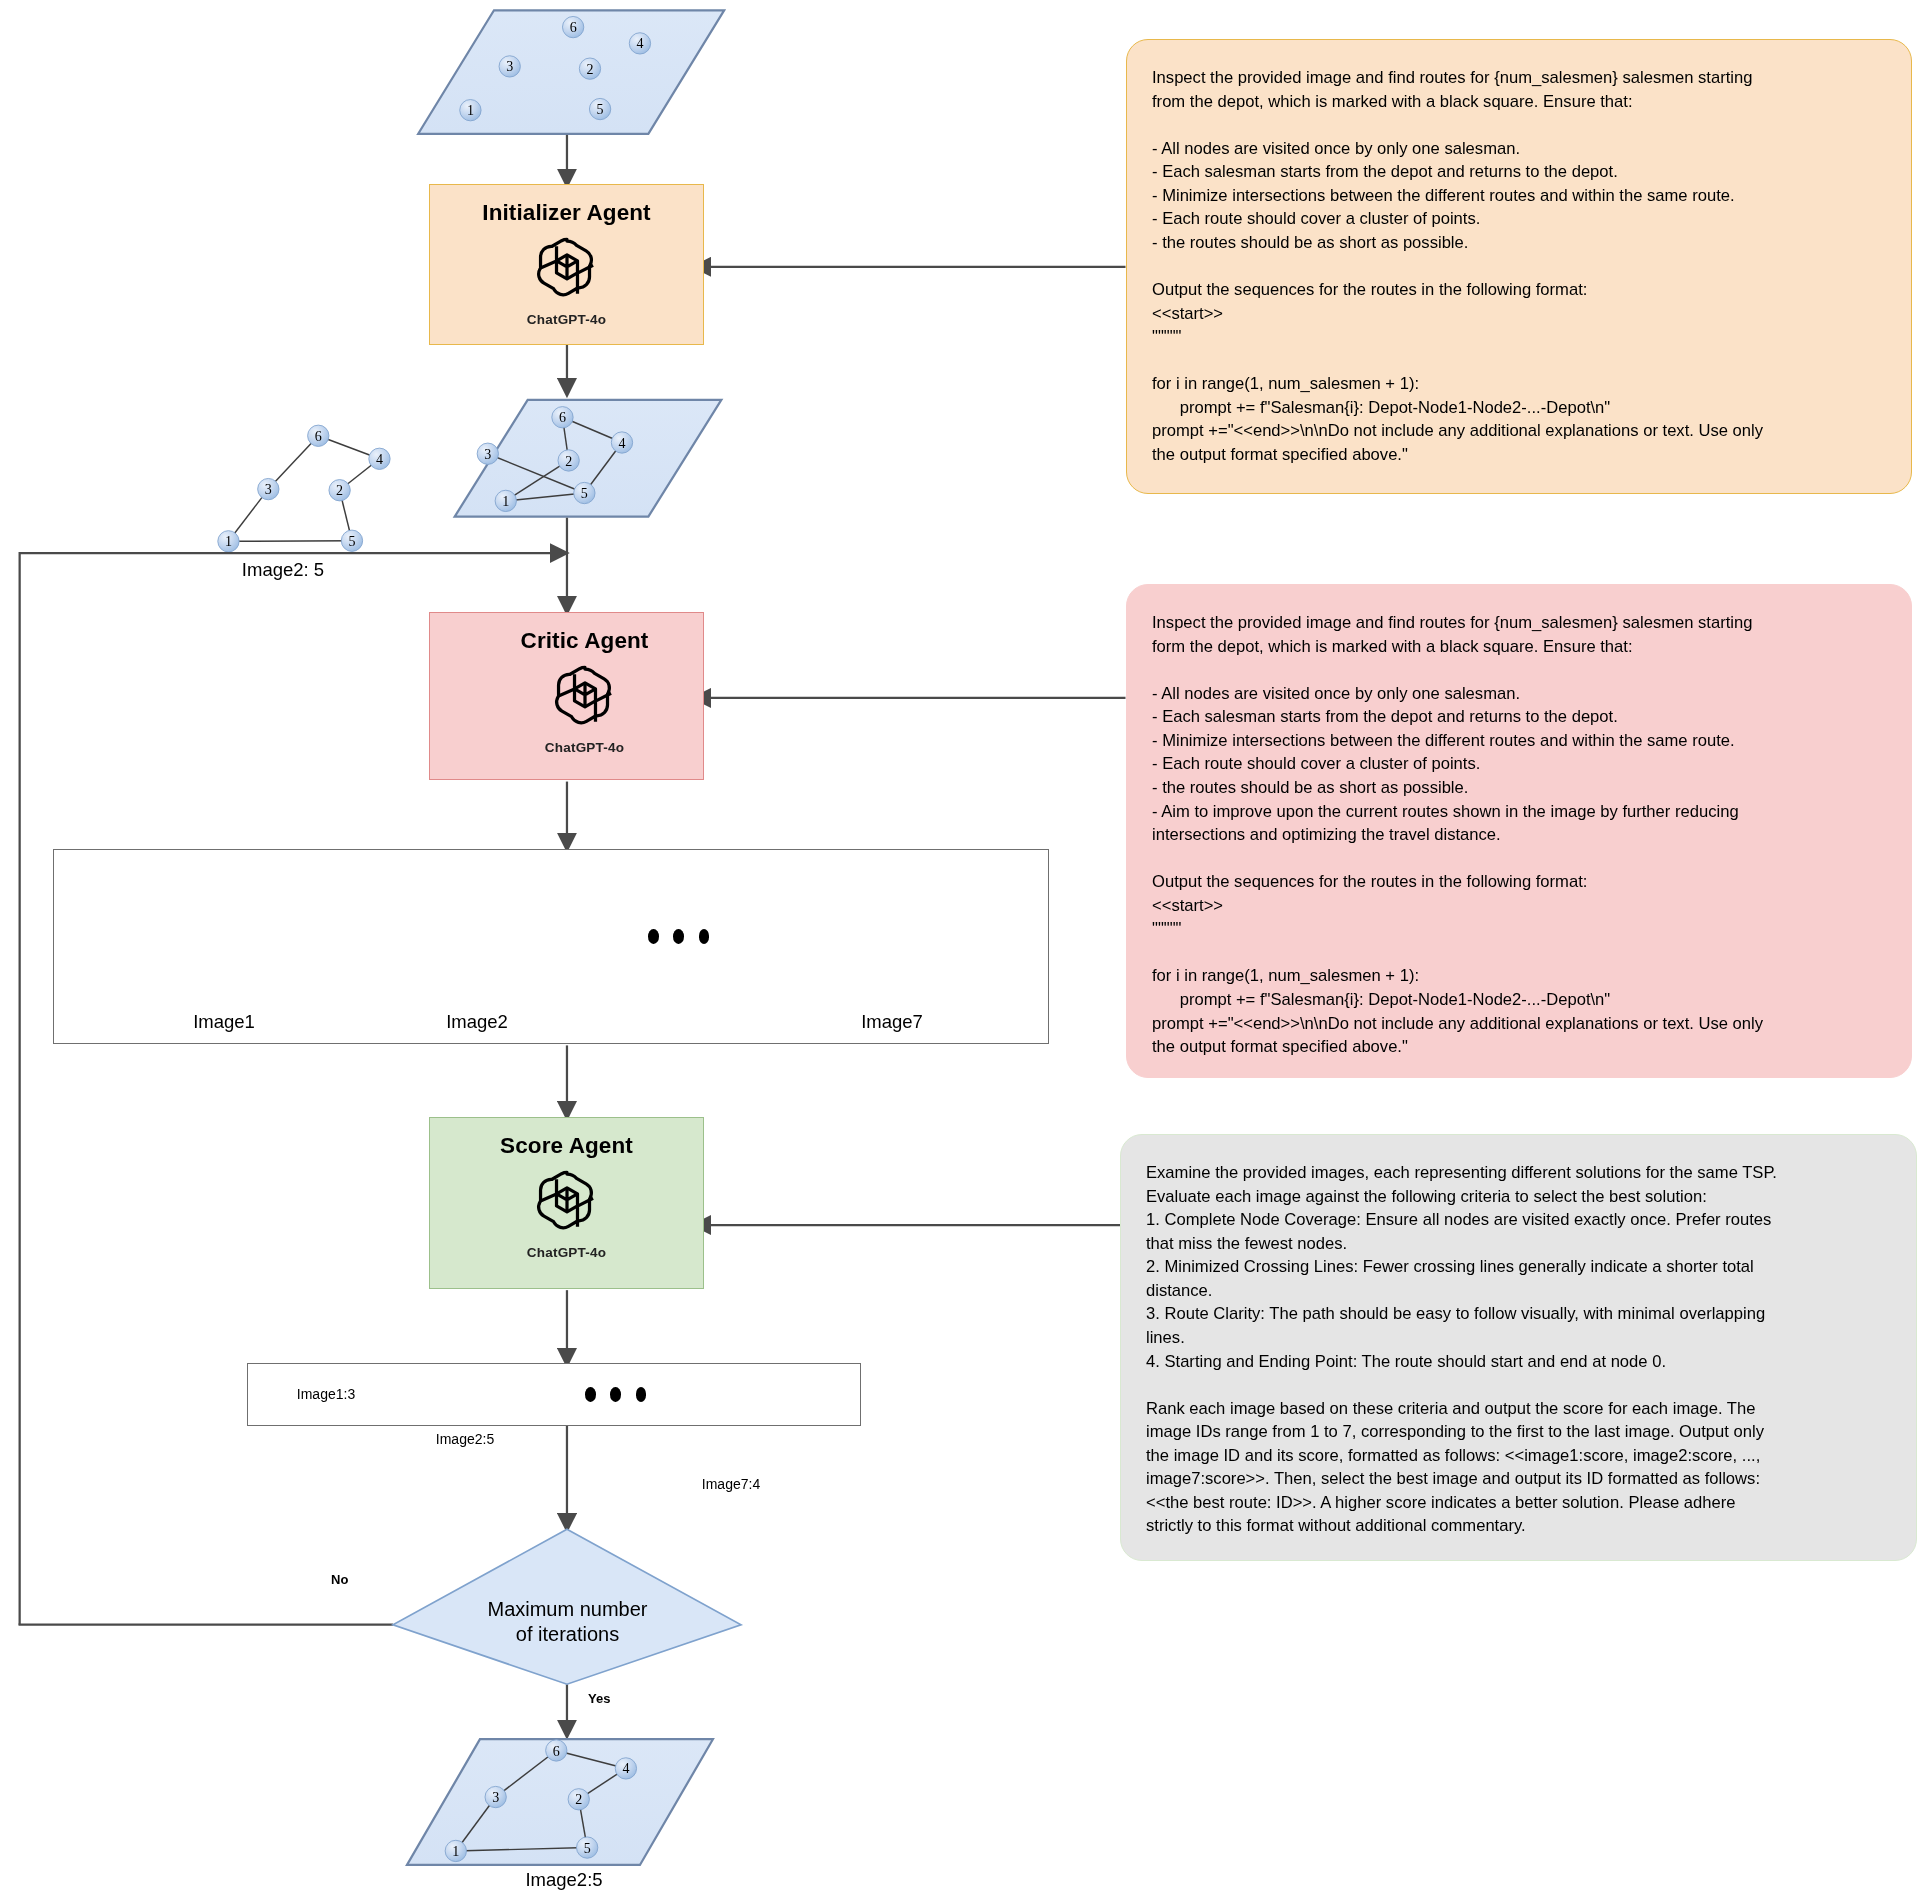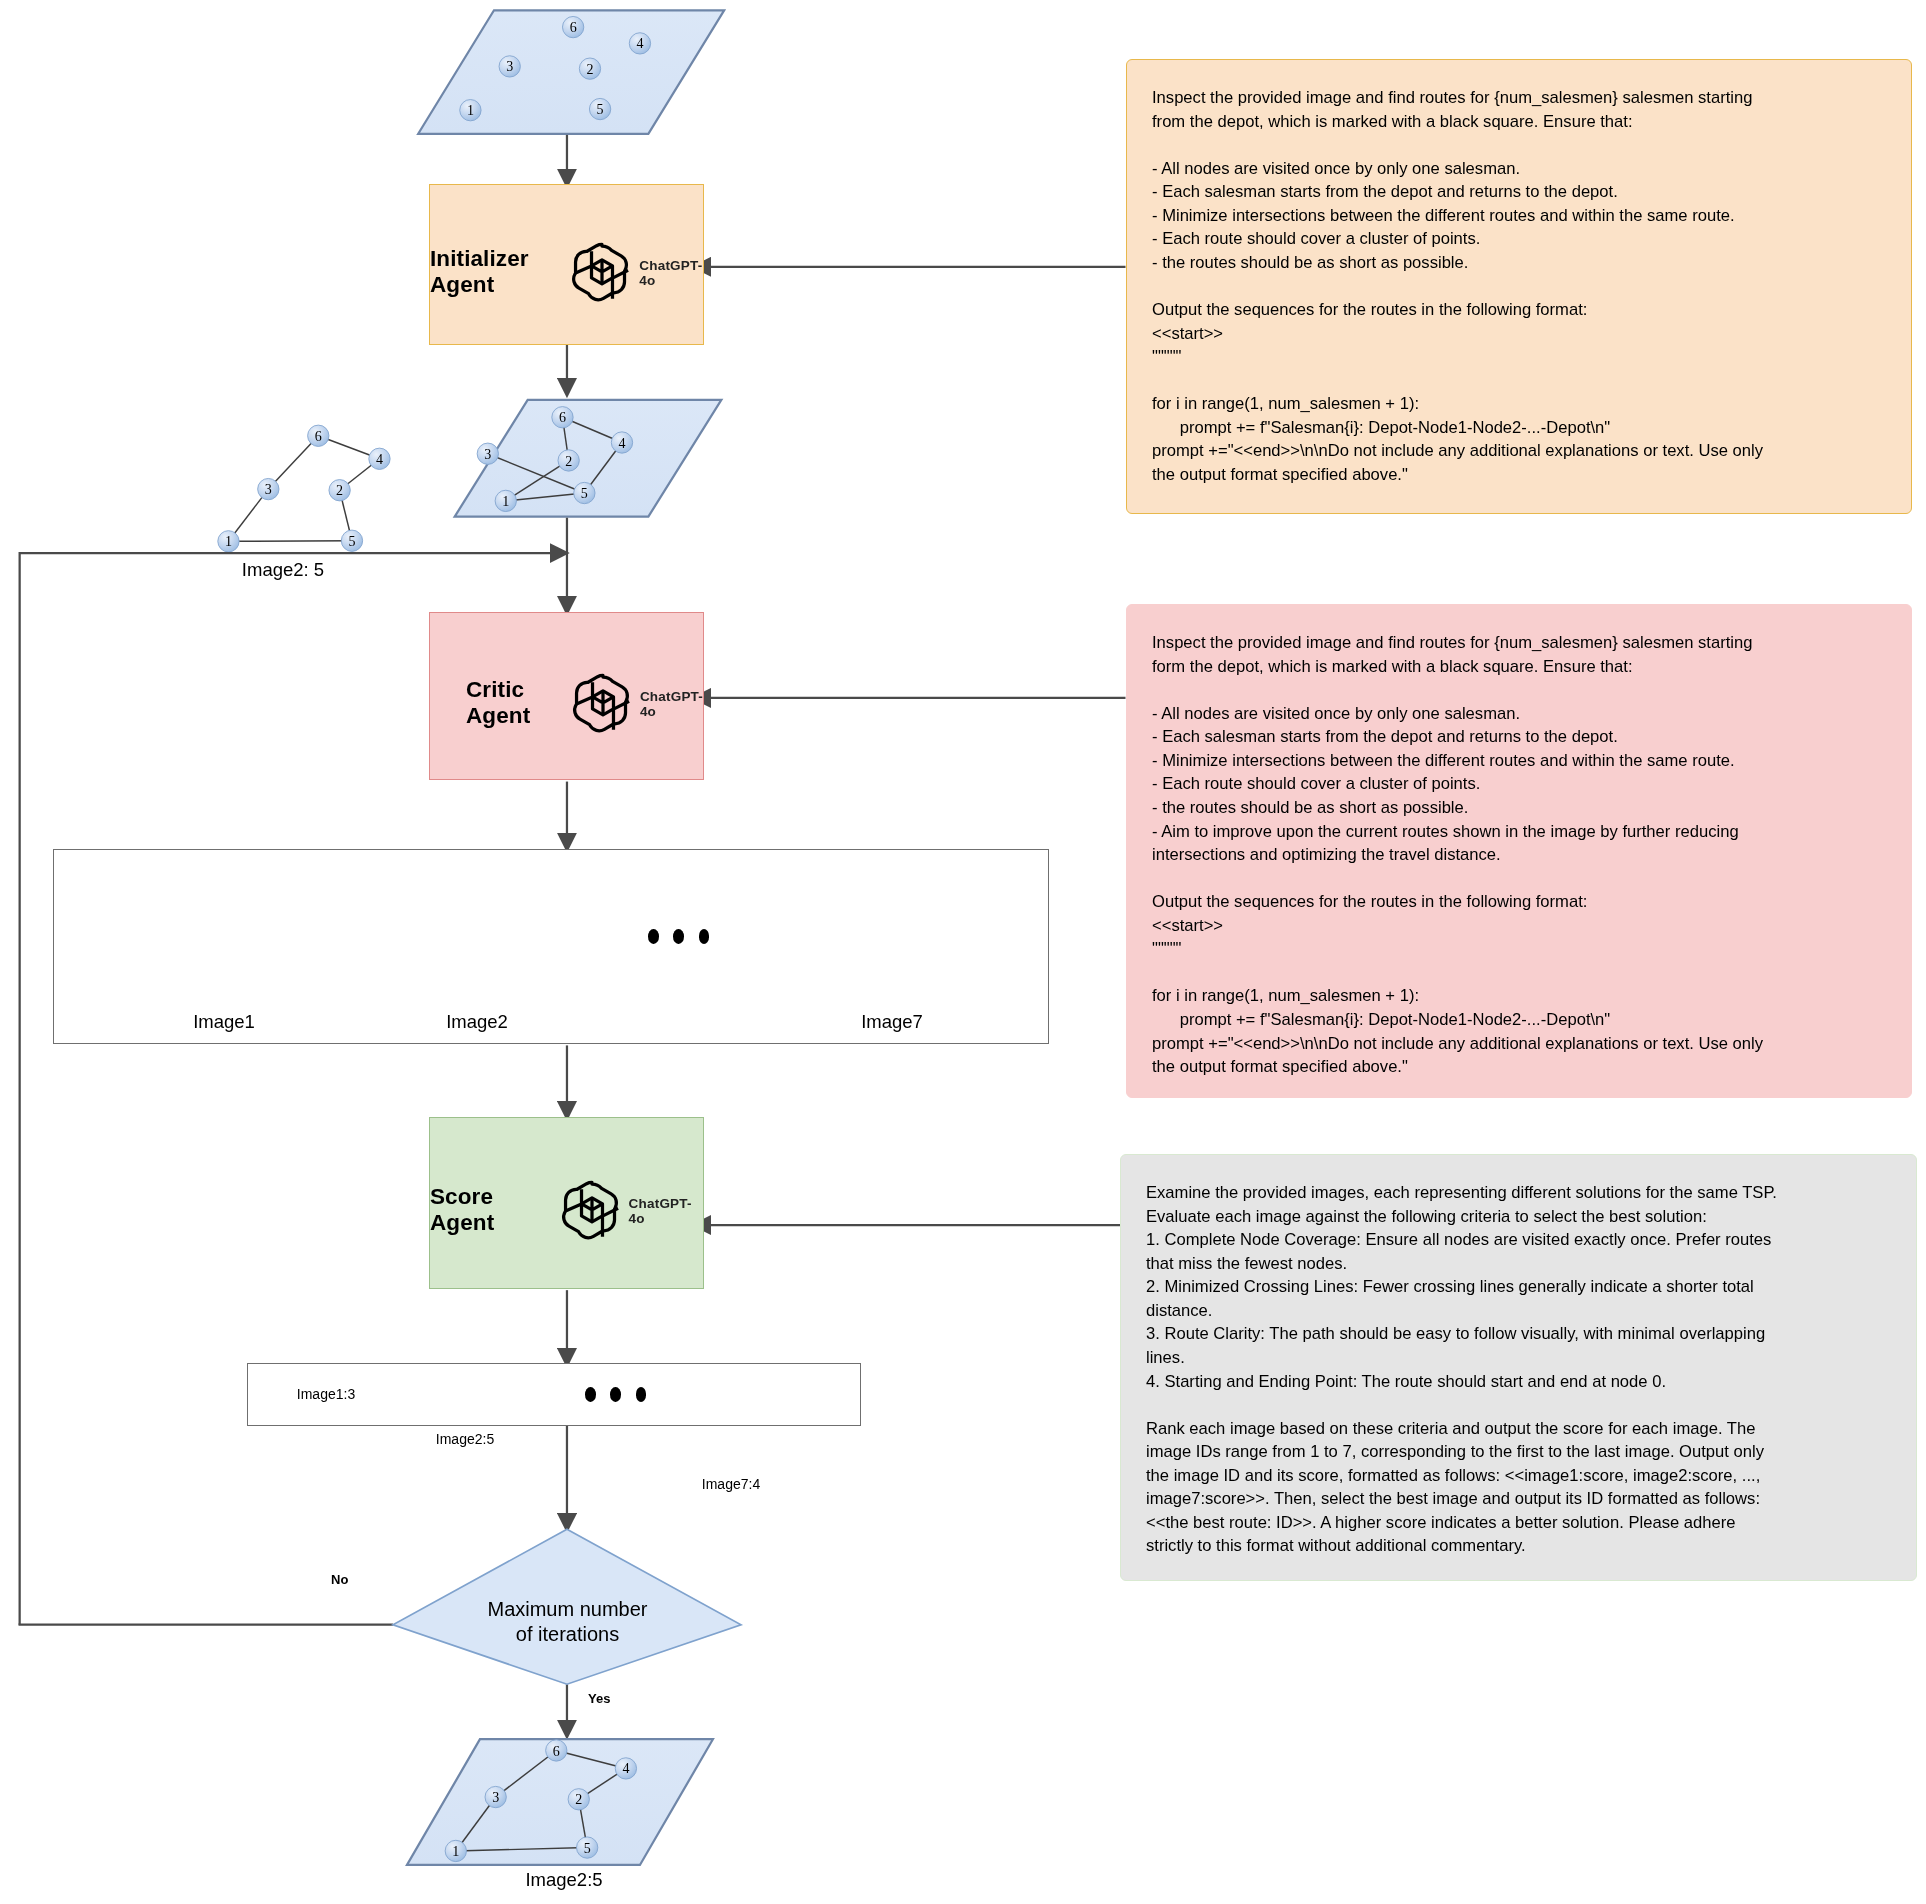--- a/index.html
+++ b/index.html
@@ -1,33 +1,33 @@
 <!DOCTYPE html>
 <html style="font-size:9px"><head>
 <meta charset="utf-8">
 <style>
   html,body{margin:0;padding:0;background:#ffffff;}
   body{width:1926px;height:1905px;position:relative;font-family:"Liberation Sans",sans-serif;color:#000;}
   #canvas{position:absolute;left:0;top:0;width:1926px;height:1905px;}
   .abs{position:absolute;}
 
   
-  .agent-box{box-sizing:border-box;display:flex;flex-direction:row;align-items:center;
+  .agent-box{box-sizing:border-box;display:flex;flex-direction:column;align-items:center;
              justify-content:flex-start;padding-top:14.6px;}
   .agent-title{font-size:22.5px;font-weight:bold;letter-spacing:0.1px;}
   .agent-logo{margin-top:7.9px;}
   .agent-sub{font-size:13.5px;font-weight:bold;color:#222;margin-top:2.2px;letter-spacing:0.2px;}
 
   .box-init{background:#FBE2C8;border:1.7px solid #E8B84B;}
   .box-critic{background:#F8CFCF;border:1.7px solid #E08A8A;padding-left:36px;}
   .box-score{background:#D6E8CD;border:1.7px solid #9CC08B;}
 
   
-  .prompt{box-sizing:border-box;border-radius:6px;padding:26px 25px 22.5px 25px;
-          font-size:16.6px;line-height:1.42;white-space:pre-wrap;margin-top:20px;}
+  .prompt{box-sizing:border-box;border-radius:22px;padding:26px 25px 22.5px 25px;
+          font-size:16.6px;line-height:1.42;white-space:pre-wrap;}
   .prompt-orange{background:#FBE2C8;border:1.7px solid #E8B84B;}
   .prompt-red{background:#F8CFCF;border:1.7px solid #F8CFCF;}
   .prompt-green{background:#e5e5e5;border:1.7px solid #D9E9D1;}
 
   
   .frame{box-sizing:border-box;border:1.7px solid #6f6f6f;background:#fff;}
   .caption{font-size:18.5px;text-align:center;white-space:nowrap;}
   .flowlabel{font-size:13px;font-weight:bold;}
   .dots{display:flex;gap:14.6px;align-items:center;}
   .dots i{display:block;width:10.7px;height:14.6px;border-radius:50%;background:#000;}

